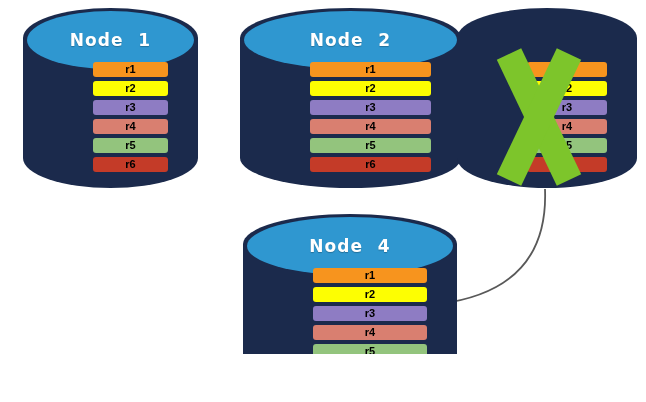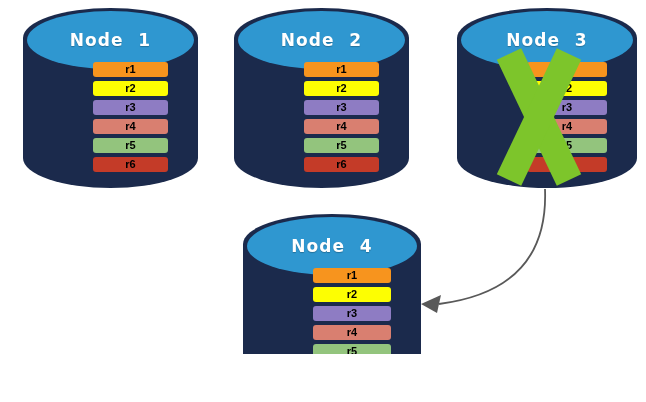--- a/index.html
+++ b/index.html
@@ -6,23 +6,23 @@
   .stage {
     position: relative;
     width: 646px;
     height: 354px;
     background: #ffffff;
     overflow: hidden;
     font-family: "Liberation Sans", sans-serif;
   }
   .cylinder { position: absolute; width: 175px; height: 180px; }
   .node-1 { left: 23px;  top: 8px; }
-  .node-2 { left: 234px; top: 8px; }
+  .node-2 { left: 240px; top: 8px; padding-left: 46px; }
   .node-3 { left: 457px; top: 8px;  width: 180px; }
-  .node-4 { left: 243px; top: 214px; width: 178px; }
+  .node-4 { left: 243px; top: 214px; width: 178px; padding-left: 36px; }
 
   .cyl-body {
     position: absolute; inset: 0;
     background: var(--cyl-body, #1B2A4C);
     border-radius: 50% / 30px;
   }
   .cyl-top {
     position: absolute; left: 4px; right: 4px; top: 3px; height: 58px;
     background: var(--cyl-top, #2F97D0);
     border-radius: 50%;
@@ -119,23 +119,20 @@
           <span class="row-label">r5</span>
         </div>
         <div class="row" style="background-color: rgb(196, 59, 40);">
           <span class="row-label">r6</span>
         </div>
       </div>
 
     </div>
     <div class="cylinder node-3">
       <div class="cyl-body"></div>
-      <div class="cyl-top">
-        <span class="node-title">Node 3</span>
-      </div>
       <div class="rows">
 
       <div class="row" style="background-color: rgb(247, 148, 30);">
           <span class="row-label">r1</span>
         </div>
         <div class="row" style="background-color: rgb(253, 254, 2);">
           <span class="row-label">r2</span>
         </div>
         <div class="row" style="background-color: rgb(142, 124, 195);">
           <span class="row-label">r3</span>

